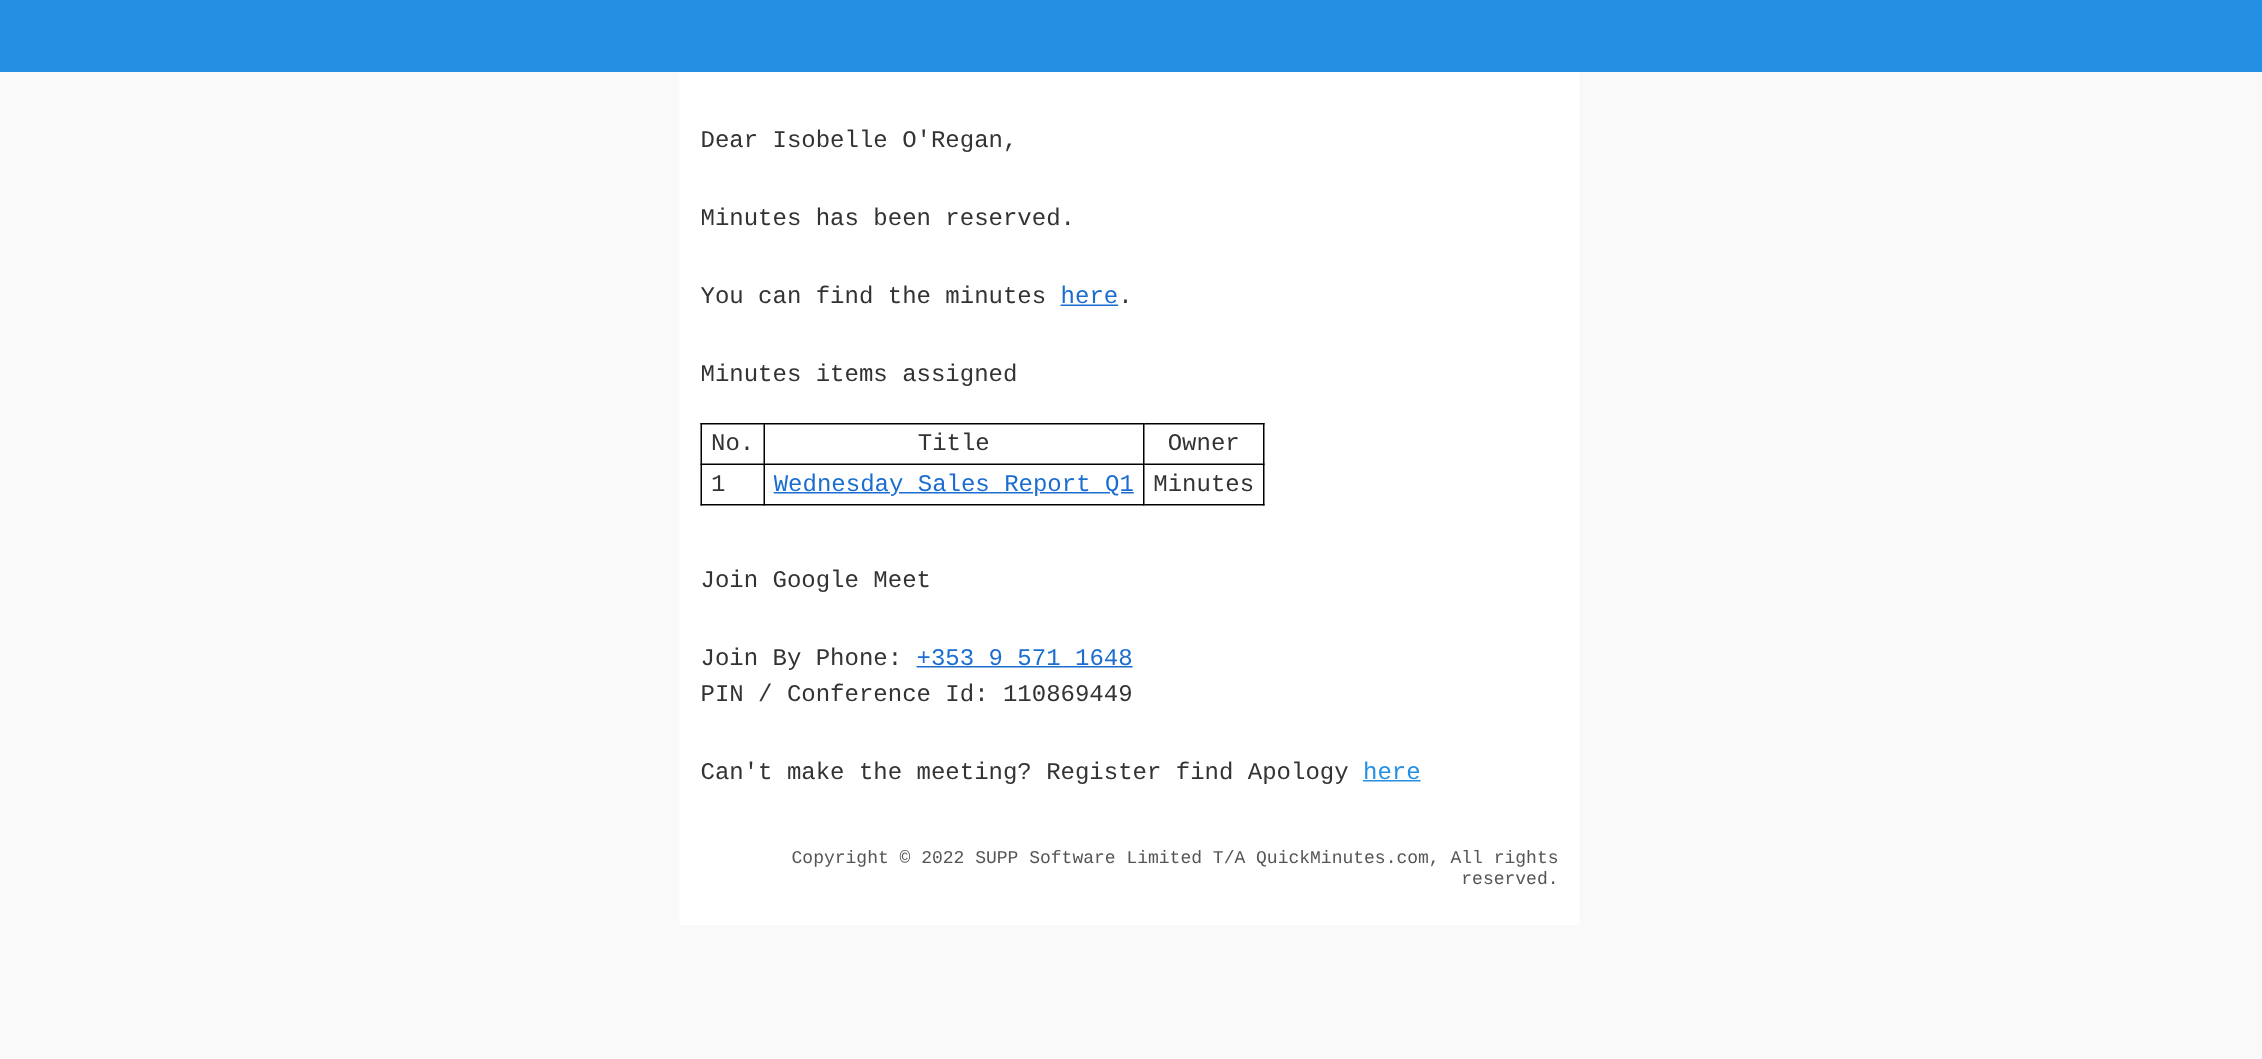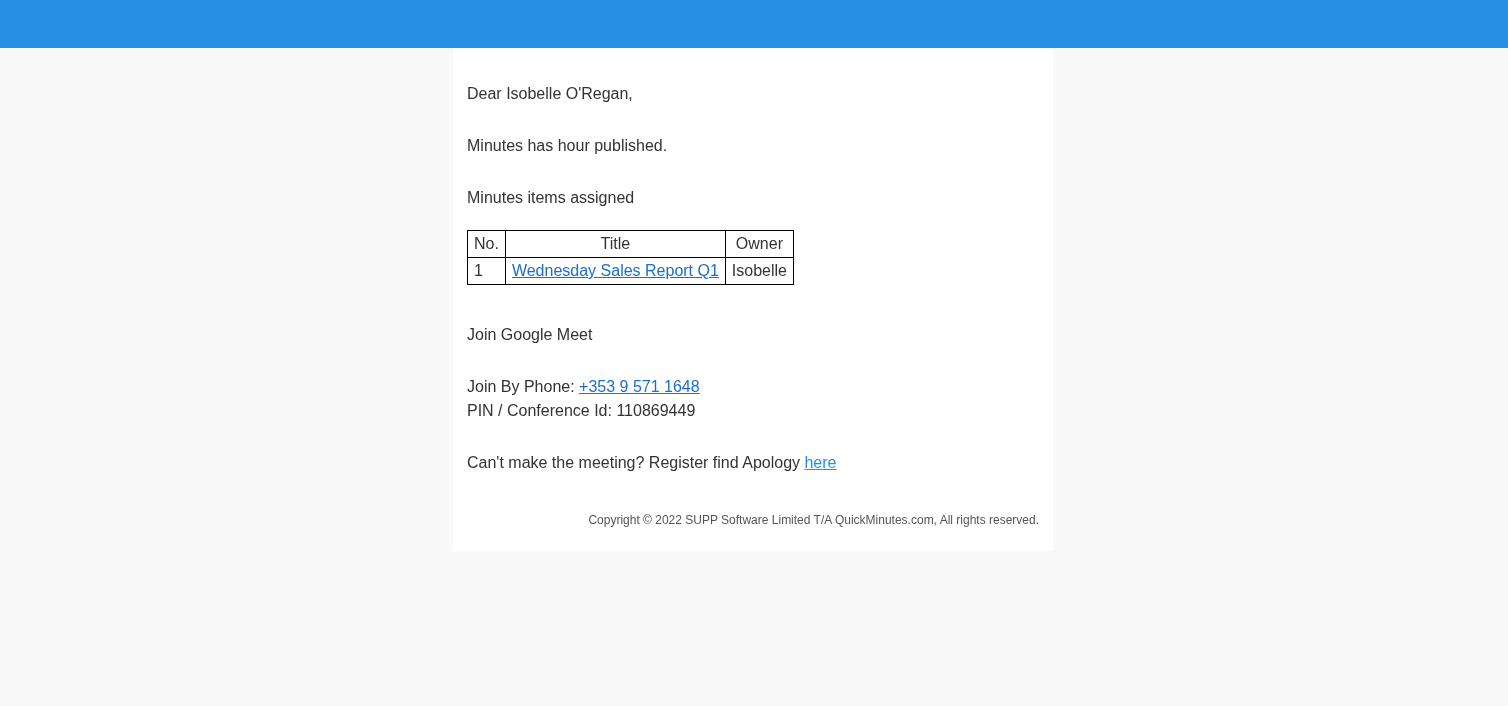--- a/index.html
+++ b/index.html
@@ -13,20 +13,21 @@
   .top-bar {
     background: #2590e3;
     height: 48px;
     width: 100%;
   }
   .content-wrap {
     width: 600px;
     margin-left: 453px;
     background: #fff;
     padding: 20px 14px 10px 14px;
+    font-family: Liberation Mono, monospace;
   }
   p {
     margin: 0;
     padding: 14px 0;
     font-size: 16px;
     line-height: 24px;
   }
   a.link {
     color: #1b6ed0;
     text-decoration: underline;
@@ -62,37 +63,40 @@
 </style>
 </head>
 <body>
 
 <div class="top-bar"></div>
 
 <div class="content-wrap">
 
   <p>Dear Isobelle O'Regan,</p>
 
-  <p>Minutes has hour published.</p>
+  <p>Minutes has been reserved.</p>
 
 
+  <p>
+    <span>You can find the minutes </span><a href="#" class="link">here</a><span>.</span>
+  </p>
 
   <p>Minutes items assigned</p>
 
   <table class="action-table">
     <tbody>
         <tr>
       <th>No.</th>
       <th>Title</th>
       <th>Owner</th>
     </tr>
     <tr>
       <td>1</td>
       <td><a href="#" class="link">Wednesday Sales Report Q1</a></td>
-      <td>Isobelle</td>
+      <td>Minutes</td>
     </tr>
   </tbody>
     </table>
 
   <p>
     <span>Join Google Meet</span><br>
   </p>
 
   <p>
     <span>Join By Phone: </span><a href="#" class="link">+353 9 571 1648</a><br>

